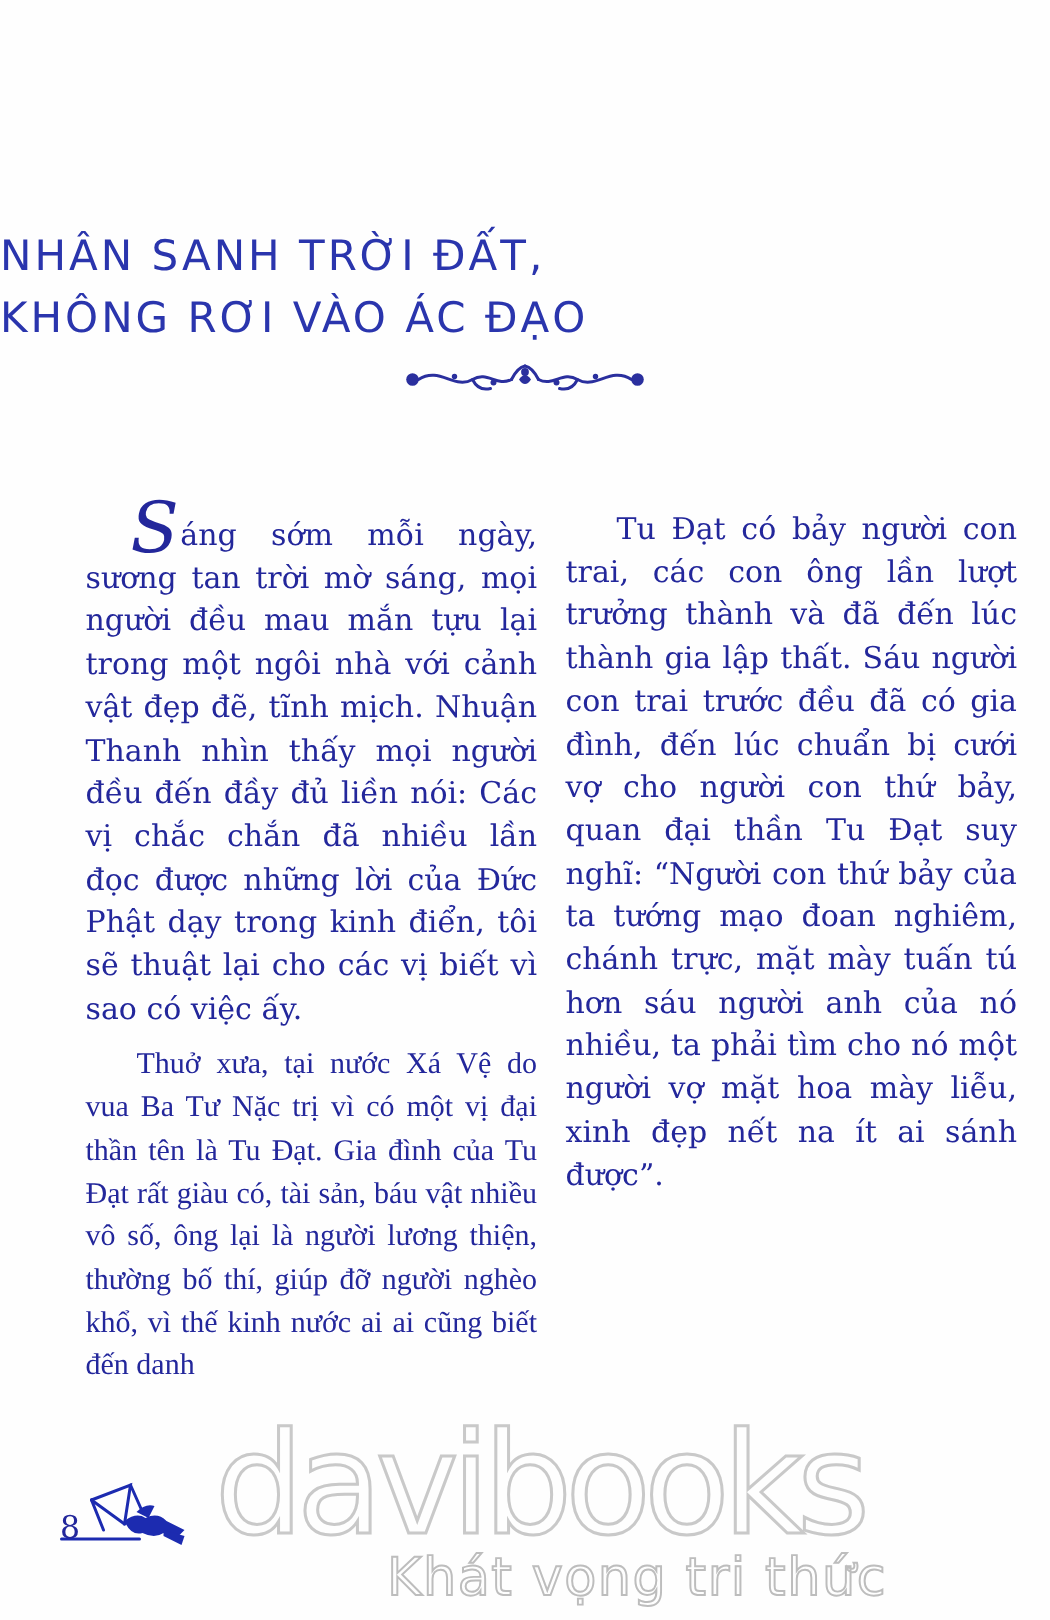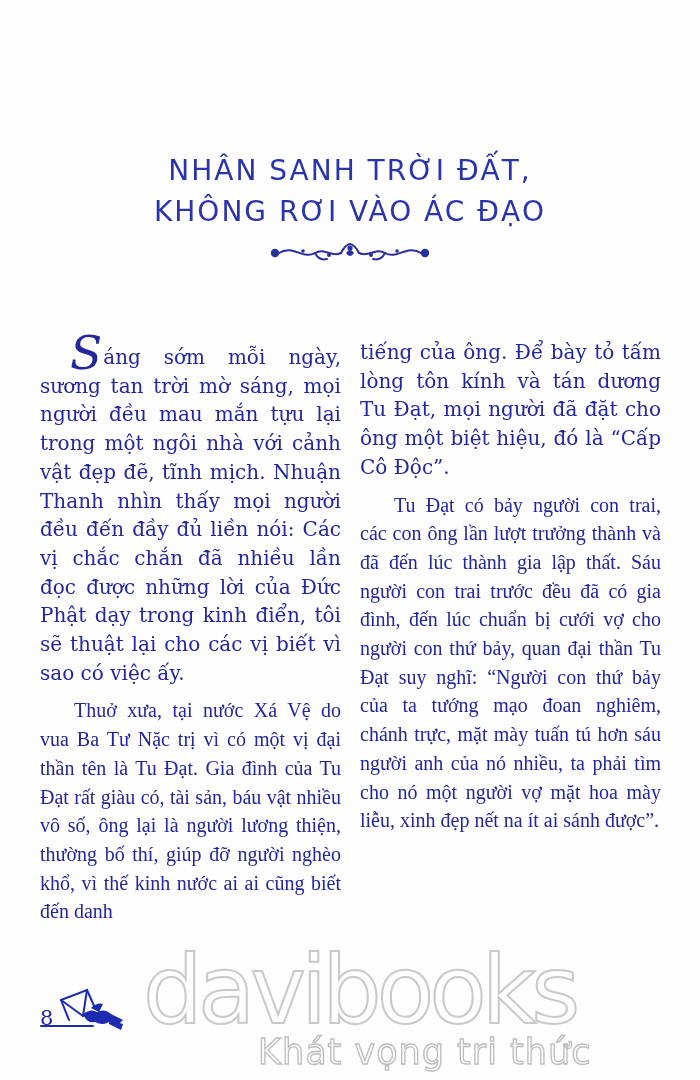--- a/index.html
+++ b/index.html
@@ -15,21 +15,21 @@
     background: #fefefe;
     overflow: hidden;
   }
 
   
   .title-block {
     position: absolute;
     top: 150px;
     left: 0;
     width: 700px;
-    text-align: center;
+    text-align: left;
     color: #2a35ad;
     font-family: "DejaVu Sans", sans-serif;
     font-weight: 500;
     font-size: 28px;
     letter-spacing: 2px;
     line-height: 41px;
   }
 
   
   .ornament-wrap {
@@ -85,21 +85,21 @@
     -webkit-text-stroke: 2px #c9c9c9;
   }
   .wm-tagline {
     top: 1032px;
     left: 258px;
     font-size: 35px;
     font-weight: 500;
     letter-spacing: 1px;
     -webkit-text-stroke: 1.3px #bdbdbd;
   }
-  .columns { z-index: 2; }
+  .columns { z-index: 2; margin-left: 17px; }
 
   
   .footer {
     position: absolute;
     top: 986px;
     left: 26px;
     z-index: 2;
     display: flex;
     align-items: flex-end;
   }
@@ -143,21 +143,20 @@
       </g>
     </svg>
   </div>
 
   <div class="columns">
     <div class="col">
       <p><span class="dropcap">S</span><span>áng sớm mỗi ngày, sương tan trời mờ sáng, mọi người đều mau mắn tựu lại trong một ngôi nhà với cảnh vật đẹp đẽ, tĩnh mịch. Nhuận Thanh nhìn thấy mọi người đều đến đầy đủ liền nói: Các vị chắc chắn đã nhiều lần đọc được những lời của Đức Phật dạy trong kinh điển, tôi sẽ thuật lại cho các vị biết vì sao có việc ấy.</span></p>
       <p class="indented">Thuở xưa, tại nước Xá Vệ do vua Ba Tư Nặc trị vì có một vị đại thần tên là Tu Đạt. Gia đình của Tu Đạt rất giàu có, tài sản, báu vật nhiều vô số, ông lại là người lương thiện, thường bố thí, giúp đỡ người nghèo khổ, vì thế kinh nước ai ai cũng biết đến danh</p>
     </div>
     <div class="col">
-      <p>tiếng của ông. Để bày tỏ tấm lòng tôn kính và tán dương Tu Đạt, mọi người đã đặt cho ông một biệt hiệu, đó là “Cấp Cô Độc”.</p>
       <p class="indented">Tu Đạt có bảy người con trai, các con ông lần lượt trưởng thành và đã đến lúc thành gia lập thất. Sáu người con trai trước đều đã có gia đình, đến lúc chuẩn bị cưới vợ cho người con thứ bảy, quan đại thần Tu Đạt suy nghĩ: “Người con thứ bảy của ta tướng mạo đoan nghiêm, chánh trực, mặt mày tuấn tú hơn sáu người anh của nó nhiều, ta phải tìm cho nó một người vợ mặt hoa mày liễu, xinh đẹp nết na ít ai sánh được”.</p>
     </div>
   </div>
 
   <div class="watermark wm-tagline">Khát vọng tri thức</div>
   <div class="watermark wm-logo">davibooks</div>
 
   <div class="footer">
     <span class="page-number">8</span>
     <svg width="92" height="52" viewBox="0 0 92 52">

